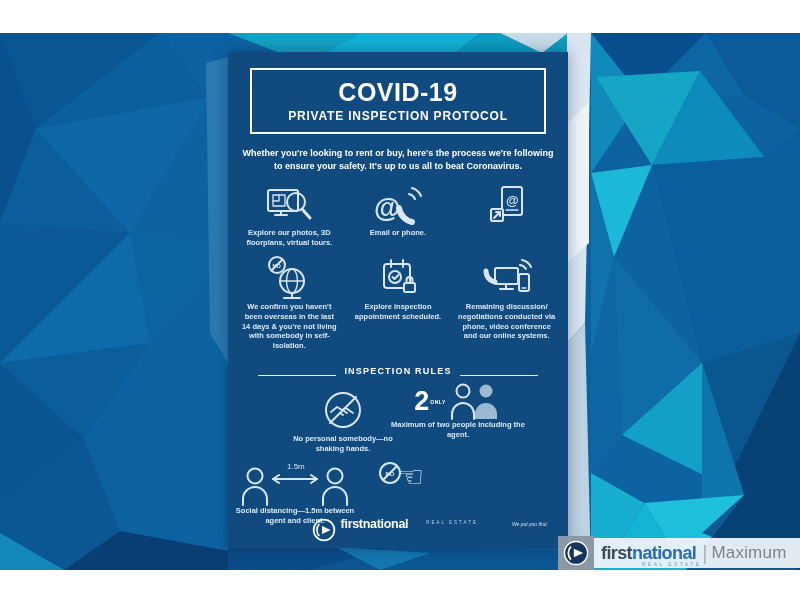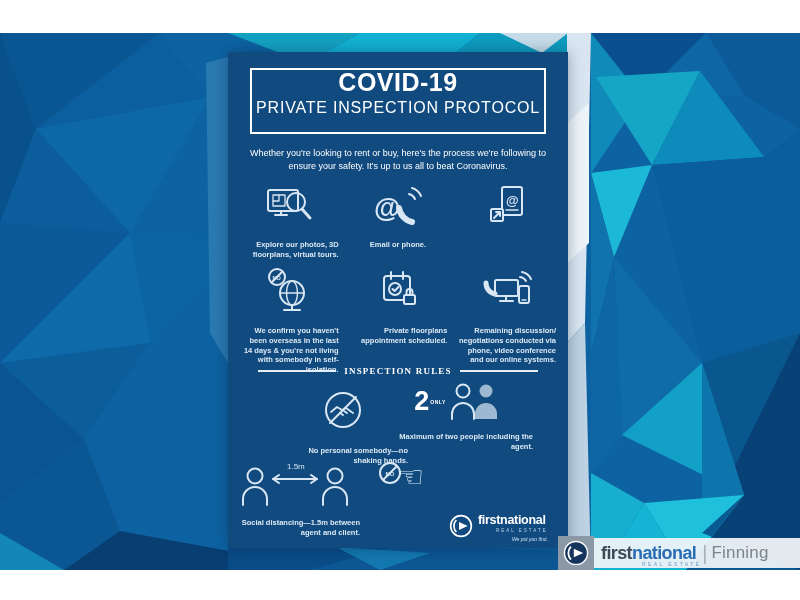--- a/index.html
+++ b/index.html
@@ -13,39 +13,39 @@
 
   
   .poster{
     position:absolute;left:228px;top:19px;width:340px;height:496px;
     background:#114a7e;color:#fff;
     box-shadow:0 0 14px rgba(0,20,50,.35);
   }
   .title-box{
     position:absolute;left:22px;right:22px;top:16px;height:62px;
     border:2.5px solid #ffffff;
-    display:flex;flex-direction:column;align-items:center;justify-content:flex-start;gap:5px;
+    display:flex;flex-direction:column;align-items:center;justify-content:center;gap:5px;
   }
   .title{font-size:25px;font-weight:bold;letter-spacing:.5px;line-height:1;}
-  .subtitle{font-size:16px;font-weight:normal;letter-spacing:.8px;line-height:1;}
+  .subtitle{font-size:12px;font-weight:bold;letter-spacing:.8px;line-height:1;}
   .intro{
     position:absolute;top:95px;left:14px;right:14px;
-    font-size:9px;font-weight:normal;text-align:center;line-height:1.4;color:#ffffff;
+    font-size:9px;font-weight:bold;text-align:center;line-height:1.4;color:#ffffff;
   }
   .steps{
     position:absolute;top:132px;left:12px;right:12px;
     display:grid;grid-template-columns:1fr 1fr 1fr;column-gap:10px;row-gap:10px;
   }
   .step{display:flex;flex-direction:column;align-items:center;text-align:center;}
   .step .icon{height:44px;display:flex;align-items:flex-end;justify-content:center;}
-  .caption{margin-top:12px;font-size:7.5px;font-weight:bold;line-height:1.32;color:#dce9f5;text-align:right;}
+  .caption{margin-top:0;font-size:7.5px;font-weight:bold;line-height:1.32;color:#dce9f5;}
 
   .rules-heading{
     position:absolute;top:314px;left:30px;right:30px;
-    display:flex;align-items:center;gap:8px;font-family:Liberation Serif, serif;
+    display:flex;align-items:flex-end;gap:8px;
   }
   .rules-heading .line{flex:1;height:1.5px;background:#e6eef7;}
   .rules-heading .label{font-size:9px;font-weight:bold;letter-spacing:1.2px;white-space:nowrap;color:#ffffff;}
 
   .rule{position:absolute;display:flex;flex-direction:column;align-items:center;text-align:center;}
   .rule .icon{display:flex;align-items:center;justify-content:center;}
   .rule-handshake{top:334px;left:50px;width:130px;}
   .rule-two-people{top:330px;left:155px;width:150px;}
   .rule-distance{top:408px;left:2px;width:130px;}
   .rule-no-touch{top:408px;left:102px;width:140px;}
@@ -55,21 +55,21 @@
   .only-label{font-size:5px;font-weight:bold;letter-spacing:.5px;margin:2px 2px 0 1px;color:#fff;}
 
   .no-touch-wrap{display:flex;align-items:flex-start;}
   .point-hand{
     font-family:"DejaVu Sans", sans-serif;
     font-size:30px;line-height:1;color:#d9e6f4;margin:2px 0 0 -8px;
   }
 
   
   .poster-logo{position:absolute;right:20px;bottom:6px;display:flex;align-items:flex-start;gap:5px;}
-  .poster-logo .ptext{display:flex;flex-direction:column;align-items:flex-start;}
+  .poster-logo .ptext{display:flex;flex-direction:row;align-items:flex-start;}
   .pbrand{font-size:12.5px;font-weight:bold;line-height:1;color:#fff;letter-spacing:-.3px;}
   .psub{font-size:4.5px;letter-spacing:2px;color:#b9d2e8;margin:2px 0 0 18px;}
   .ptag{font-size:5px;font-style:italic;color:#cfe2f2;margin:3px 0 0 34px;}
 
   
   .footer-brand{position:absolute;top:538px;left:558px;width:242px;height:30px;display:flex;z-index:5;}
   .emblem-box{
     width:36px;height:34px;margin-top:-2px;background:#8b99a7;
     display:flex;align-items:center;justify-content:center;flex:none;
   }
@@ -214,21 +214,21 @@
           <svg width="48" height="46" viewBox="0 0 48 46" fill="none" stroke="#d9e6f4" stroke-width="2" stroke-linecap="round" stroke-linejoin="round">
             <rect x="10" y="8" width="26" height="24" rx="3"></rect>
             <line x1="17" y1="4" x2="17" y2="11"></line>
             <line x1="29" y1="4" x2="29" y2="11"></line>
             <circle cx="21" cy="21" r="6"></circle>
             <path d="M18.5,21 l2,2 l4,-4"></path>
             <rect x="30" y="27" width="11" height="9" rx="1.5" fill="#114a7e"></rect>
             <path d="M32.5,27 v-3 a3,3 0 0 1 6,0 v3"></path>
           </svg>
         </div>
-        <div class="caption">Private floorplans appointment scheduled.</div>
+        <div class="caption">Explore inspection appointment scheduled.</div>
       </div>
 
       <div class="step">
         <div class="icon">
           <svg width="52" height="44" viewBox="0 0 52 44" fill="none" stroke="#d9e6f4" stroke-width="2" stroke-linecap="round" stroke-linejoin="round">
             <path d="M5,13 a11,11 0 0 0 9,11" stroke-width="5"></path>
             <rect x="14" y="10" width="23" height="16" rx="1.5"></rect>
             <line x1="25" y1="26" x2="25" y2="31"></line>
             <line x1="19" y1="31" x2="32" y2="31"></line>
             <rect x="38" y="16" width="10" height="17" rx="2" fill="#114a7e"></rect>
@@ -321,16 +321,16 @@
     <svg width="26" height="26" viewBox="0 0 36 36">
       <circle cx="18" cy="18" r="16" fill="#16355e" stroke="#ffffff" stroke-width="2"></circle>
       <path d="M11,27 A13,13 0 0 1 11,9" stroke="#ffffff" stroke-width="2.5" fill="none"></path>
       <polygon points="15,12 28,18 15,24" fill="#ffffff"></polygon>
     </svg>
   </div>
   <div class="brand-text">
     <span class="brand-first">first</span>
       <span class="brand-national">national</span>
     <span class="brand-sep">|</span>
-    <span class="brand-office">Finning</span>
+    <span class="brand-office">Maximum</span>
     <span class="brand-sub">REAL ESTATE</span>
   </div>
 </div>
 
 </body></html>

